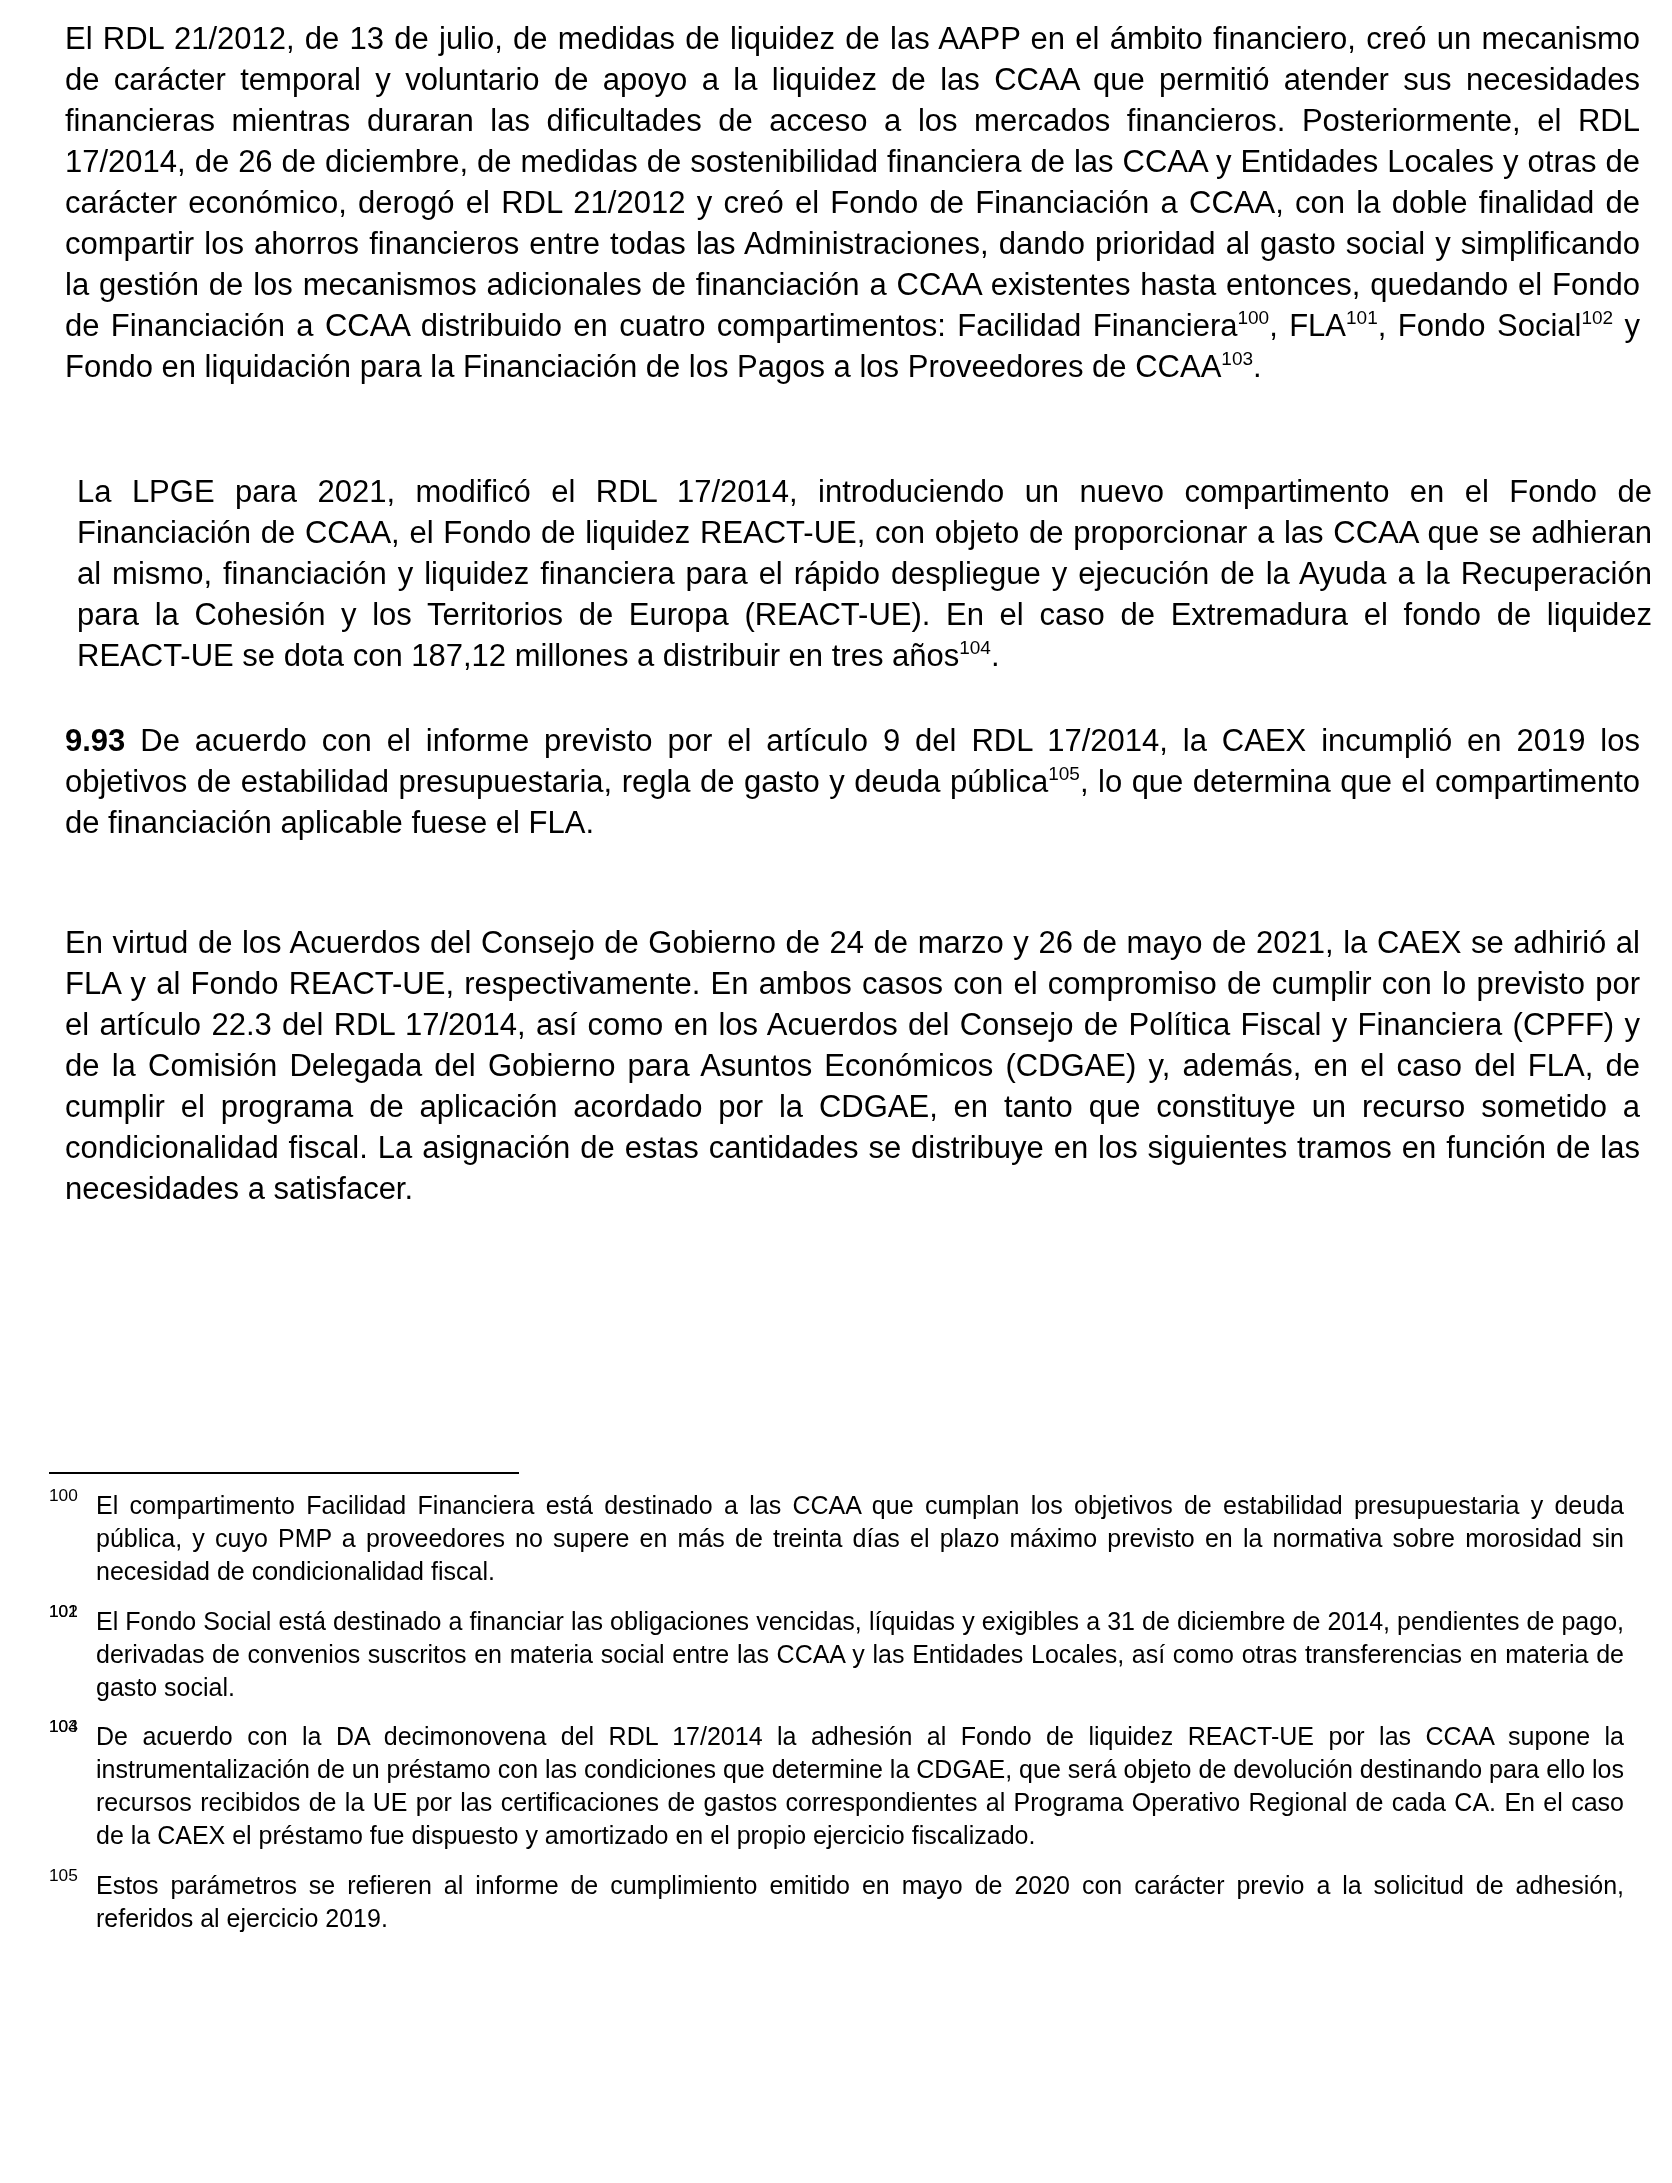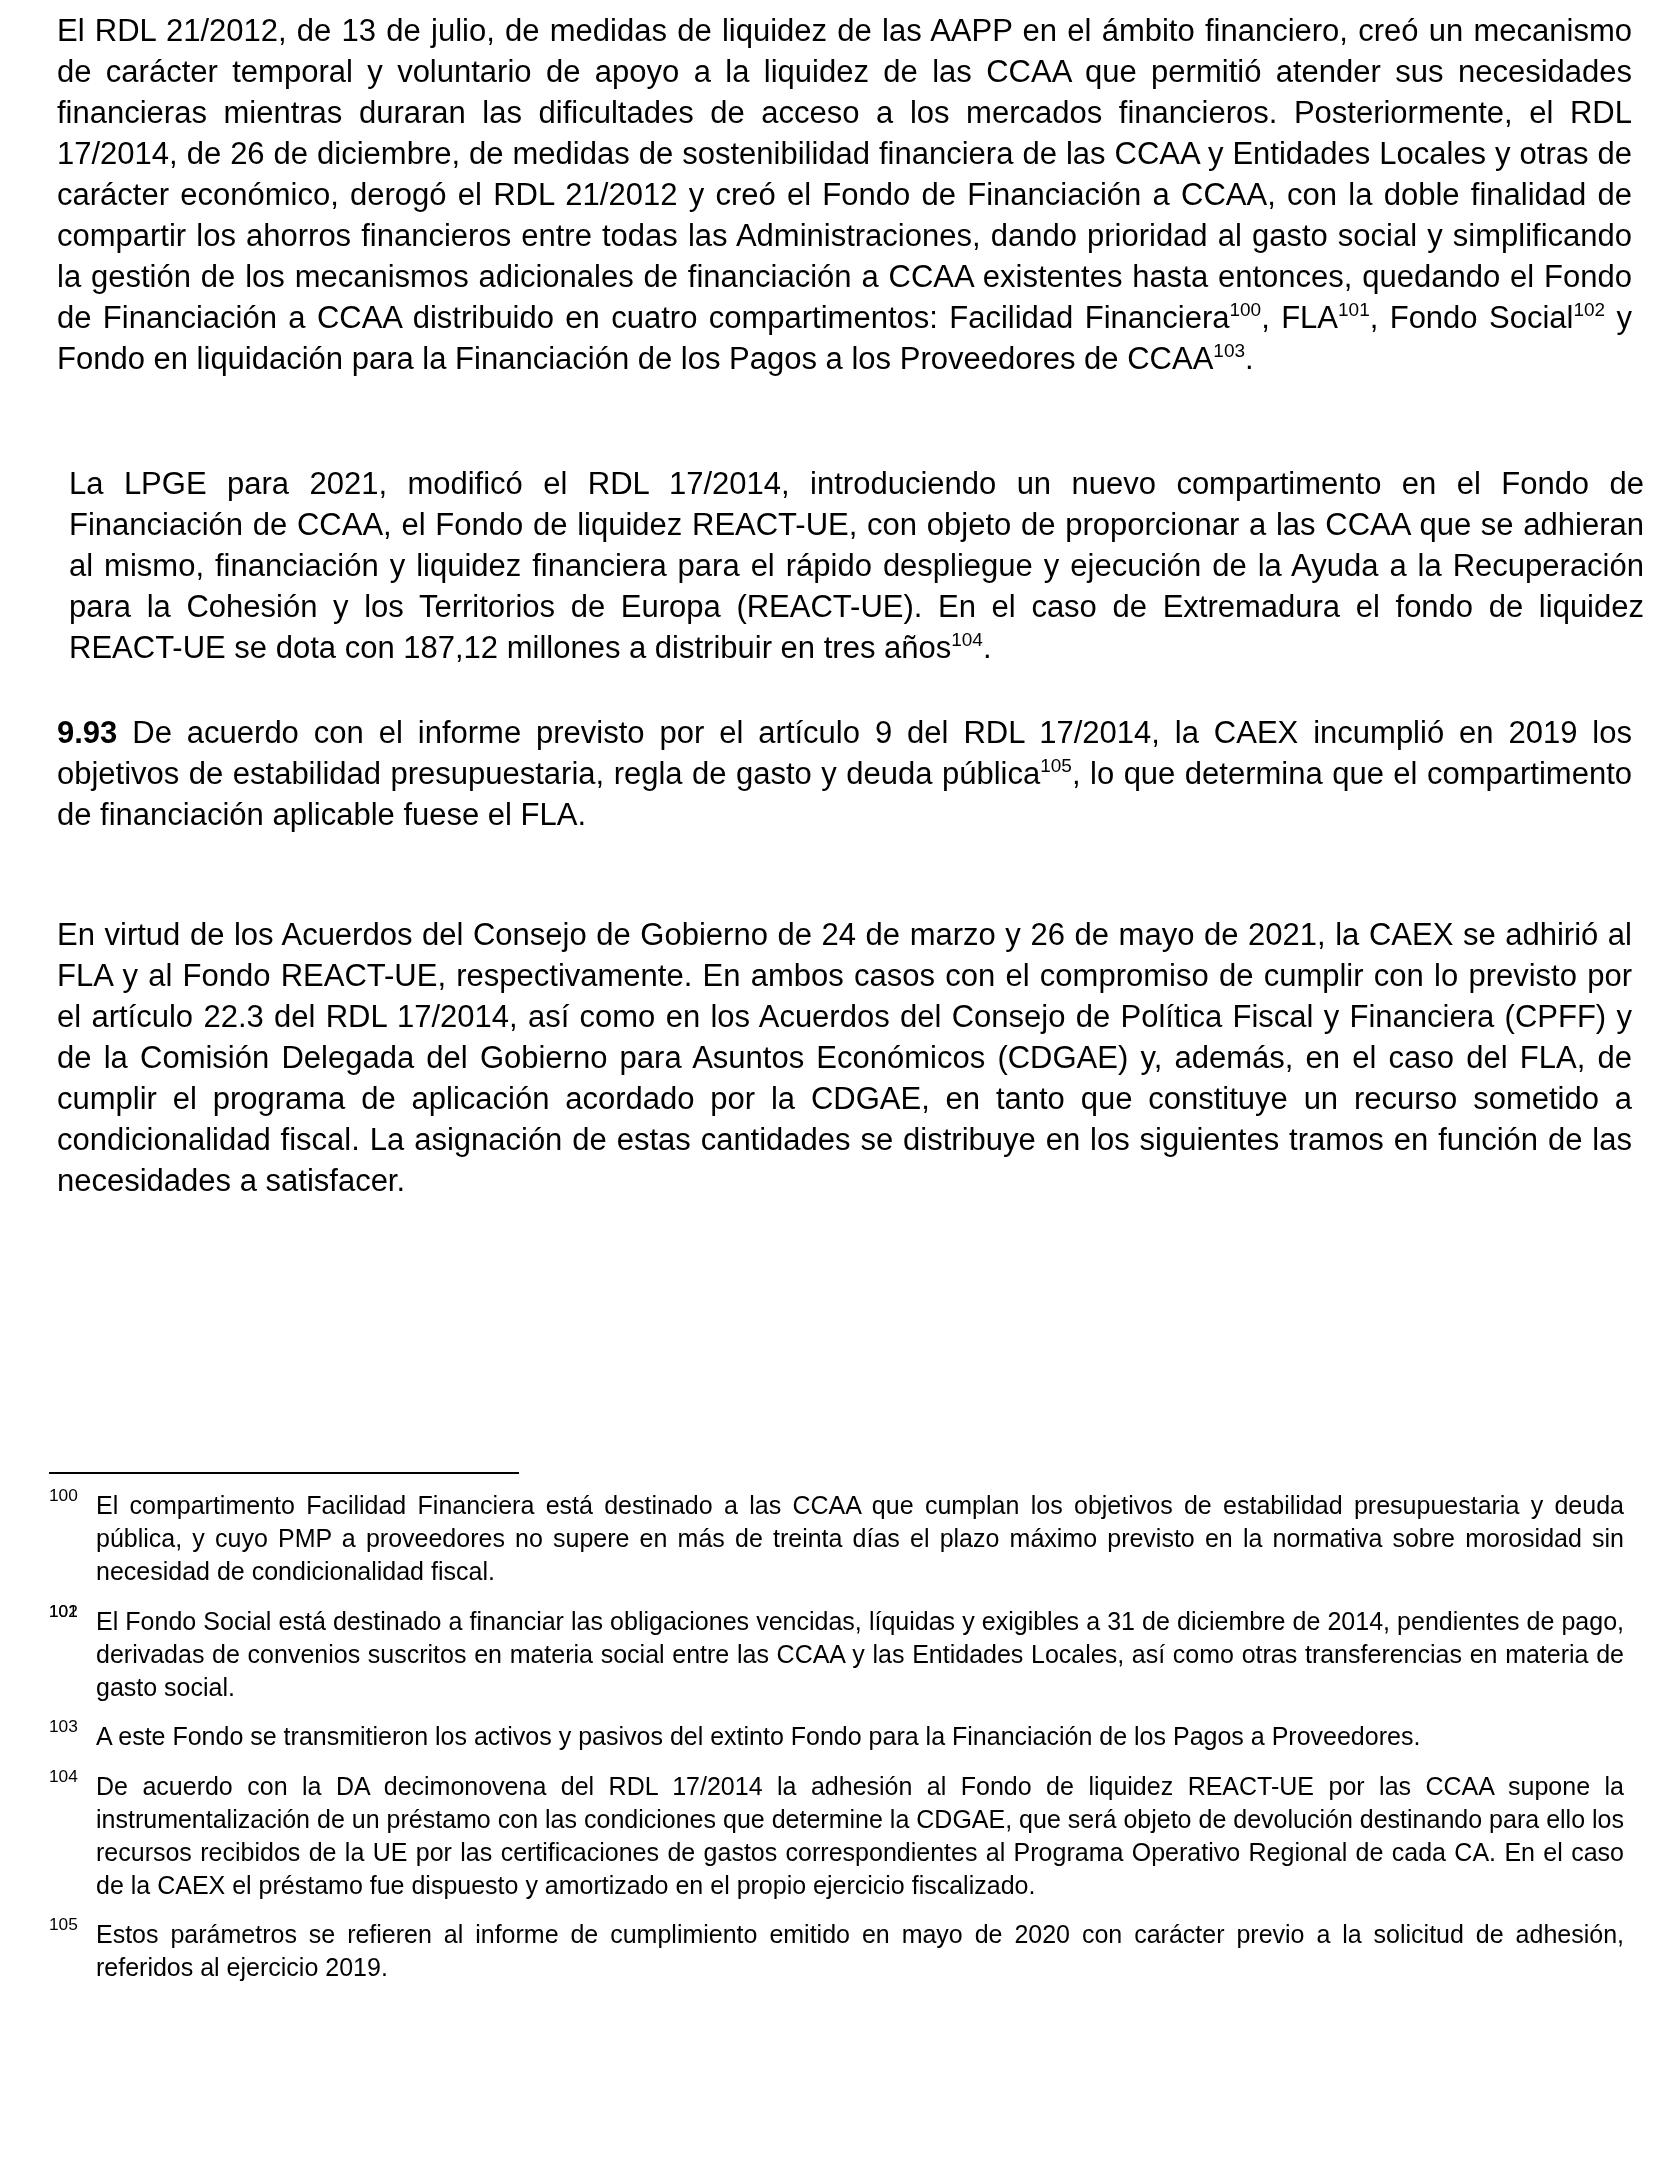--- a/index.html
+++ b/index.html
@@ -14,21 +14,21 @@
   .page {
     position: absolute;
     left: 49px;
     top: 0;
     width: 1575px;
   }
   .para {
     font-size: 31px;
     line-height: 41px;
     text-align: justify;
-    margin: 8px;
+    margin: 16px;
   }
   .p1 { position: absolute; top: 1.6px; left: 0; width: 1575px; }
   .p2 { position: absolute; top: 455px; left: 12px; width: 1575px; }
   .p3 { position: absolute; top: 704px; left: 0; width: 1575px; }
   .p4 { position: absolute; top: 906px; left: 0; width: 1575px; }
   .bold { font-weight: bold; }
   sup.fn {
     font-size: 19px;
     line-height: 0;
     vertical-align: 11.8px;
@@ -75,19 +75,19 @@
   <p class="para p3"><span class="bold">9.93</span><span> De acuerdo con el informe previsto por el artículo 9 del RDL 17/2014, la CAEX incumplió en 2019 los objetivos de estabilidad presupuestaria, regla de gasto y deuda pública</span><sup class="fn">105</sup><span>, lo que determina que el compartimento de financiación aplicable fuese el FLA.</span></p>
 
   <p class="para p4"><span>En virtud de los Acuerdos del Consejo de Gobierno de 24 de marzo y 26 de mayo de 2021, la CAEX se adhirió al FLA y al Fondo REACT-UE, respectivamente. En ambos casos con el compromiso de cumplir con lo previsto por el artículo 22.3 del RDL 17/2014, así como en los Acuerdos del Consejo de Política Fiscal y Financiera (CPFF) y de la Comisión Delegada del Gobierno para Asuntos Económicos (CDGAE) y, además, en el caso del FLA, de cumplir el programa de aplicación acordado por la CDGAE, en tanto que constituye un recurso sometido a condicionalidad fiscal. La asignación de estas cantidades se distribuye en los siguientes tramos en función de las necesidades a satisfacer.</span></p>
 
   <div class="rule"></div>
 
   <div class="footnotes">
     <p class="footnote"><span class="num">100</span><span>El compartimento Facilidad Financiera está destinado a las CCAA que cumplan los objetivos de estabilidad presupuestaria y deuda pública, y cuyo PMP a proveedores no supere en más de treinta días el plazo máximo previsto en la normativa sobre morosidad sin necesidad de condicionalidad fiscal.</span></p>
     <p class="footnote"><span class="num">101</span></p>
     <p class="footnote"><span class="num">102</span><span>El Fondo Social está destinado a financiar las obligaciones vencidas, líquidas y exigibles a 31 de diciembre de 2014, pendientes de pago, derivadas de convenios suscritos en materia social entre las CCAA y las Entidades Locales, así como otras transferencias en materia de gasto social.</span></p>
-    <p class="footnote"><span class="num">103</span><span>A este Fondo se transmitieron los activos y pasivos del extinto Fondo para la Financiación de los Pagos a Proveedores.</span></p>
+    <p class="footnote"><span class="num">103</span></p>
     <p class="footnote"><span class="num">104</span><span>De acuerdo con la DA decimonovena del RDL 17/2014 la adhesión al Fondo de liquidez REACT-UE por las CCAA supone la instrumentalización de un préstamo con las condiciones que determine la CDGAE, que será objeto de devolución destinando para ello los recursos recibidos de la UE por las certificaciones de gastos correspondientes al Programa Operativo Regional de cada CA. En el caso de la CAEX el préstamo fue dispuesto y amortizado en el propio ejercicio fiscalizado.</span></p>
     <p class="footnote"><span class="num">105</span><span>Estos parámetros se refieren al informe de cumplimiento emitido en mayo de 2020 con carácter previo a la solicitud de adhesión, referidos al ejercicio 2019.</span></p>
   </div>
 
 </div>
 
 
 </body></html>

